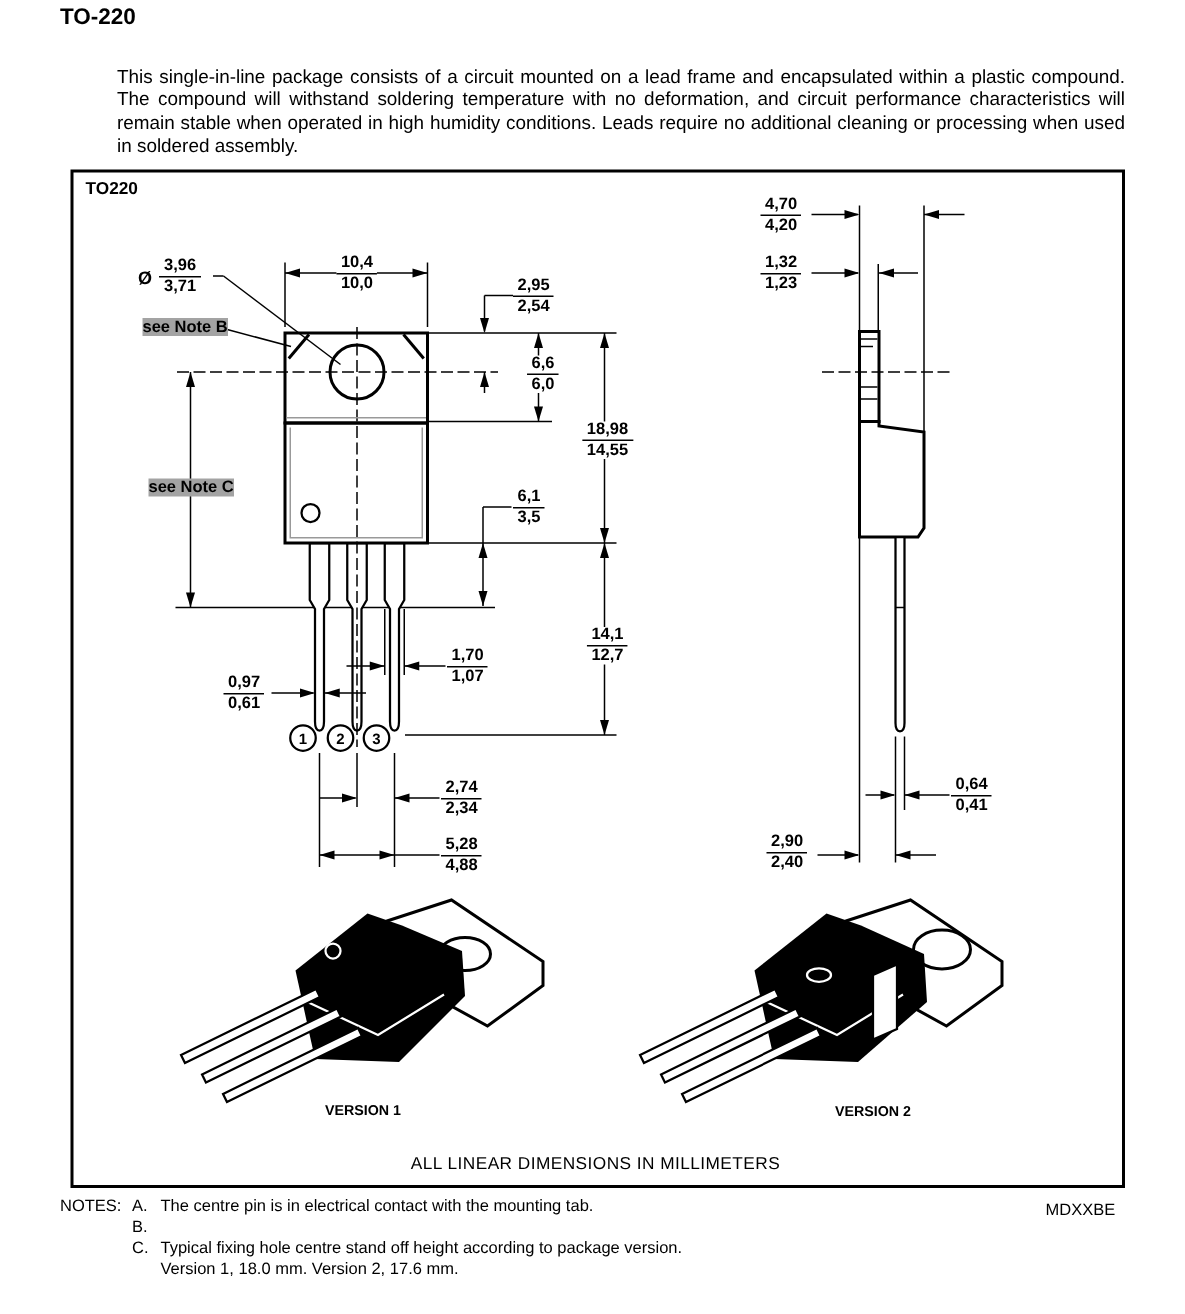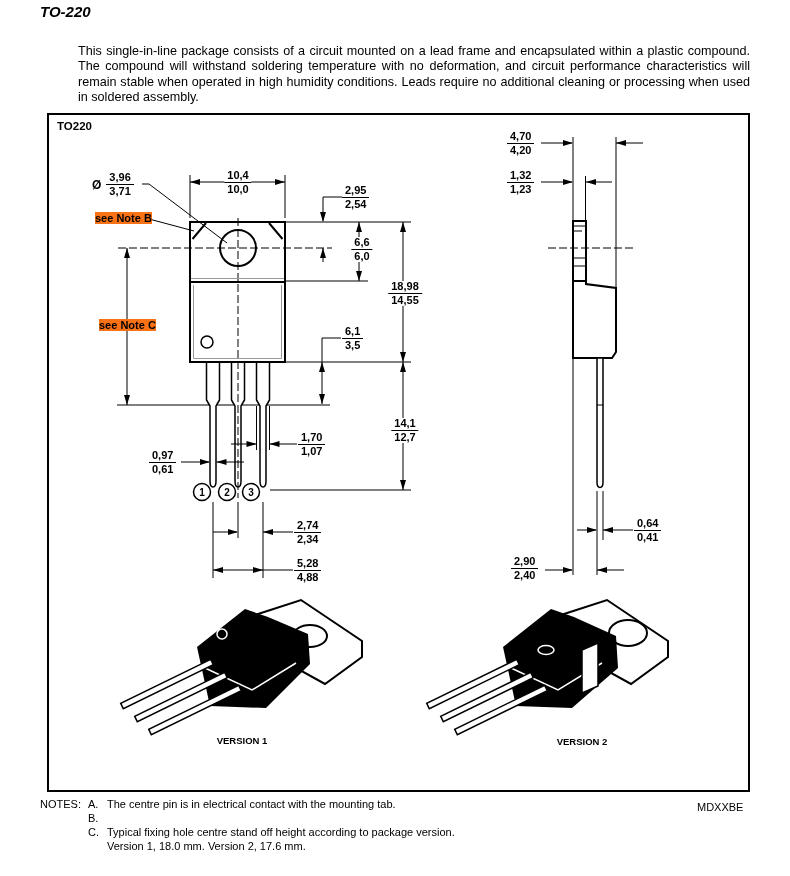--- a/index.html
+++ b/index.html
@@ -1,19 +1,19 @@
 <!DOCTYPE html>
 <html><head>
 <meta charset="utf-8">
 <style>
   html,body{margin:0;padding:0;background:#fff;}
   #page{position:relative;width:790px;height:876px;background:#fff;
         font-family:"Liberation Sans",sans-serif;color:#000;overflow:hidden;}
   .abs{position:absolute;}
-  .h1{font-size:15px;font-weight:bold;font-style:italic;}
+  .h1{font-size:15px;font-weight:bold;}
   .h2{font-size:15px;font-weight:bold;}
   .para{font-size:12.6px;line-height:15.3px;text-align:justify;}
   #dwg-box{position:absolute;left:47px;top:113px;width:703px;height:679px;
            border:2px solid #000;box-sizing:border-box;}
   .boxlabel{font-size:11.5px;font-weight:bold;}
   svg{position:absolute;left:0;top:0;}
   svg line, svg path, svg rect, svg circle, svg ellipse, svg polyline, svg polygon{stroke:#000;fill:none;}
   .thin{stroke-width:1;}
   .s2{stroke-width:2;}
   .s15{stroke-width:1.5;}
@@ -23,21 +23,21 @@
   .dash{stroke-dasharray:8 3;stroke-width:1;}
   .ah{fill:#000;stroke:none;}
   .wln{stroke:#fff;stroke-width:1.5;fill:none;}
   .pt{font:bold 10px "Liberation Sans",sans-serif;text-anchor:middle;fill:#000;stroke:none;}
   .dim{position:absolute;font-weight:bold;font-size:11px;line-height:11px;
        text-align:center;background:#fff;white-space:nowrap;}
   .dim .mx{display:block;border-bottom:1.5px solid #000;padding:0 3px 1px;}
   .dim .mn{display:block;padding:1px 3px 0;}
   .dimrow{display:flex;align-items:center;background:#fff;}
   .dia{font-size:12px;font-weight:bold;margin-right:5px;}
-  .notetxt{position:absolute;font-size:11px;font-weight:bold;background:#f97316;white-space:nowrap;}
+  .notetxt{position:absolute;font-size:11px;font-weight:bold;background:#a3a3a3;white-space:nowrap;}
   .verlabel{position:absolute;font-size:9.5px;font-weight:bold;white-space:nowrap;transform:translateX(-50%);}
   .footer{position:absolute;font-size:11.5px;white-space:nowrap;transform:translateX(-50%);letter-spacing:.3px;}
   .ntx{position:absolute;font-size:11px;white-space:nowrap;}
   .ctr{transform:translateX(-50%);}
 </style>
 </head>
 <body>
 
 <div id="page">
 
@@ -288,20 +288,21 @@
   </div>
 
   <div class="dim" style="left:511px;top:556px;">
     <span class="mx">2,90</span>
     <span class="mn">2,40</span>
   </div>
 
   <div class="verlabel" style="left:242px;top:735px;">VERSION 1</div>
   <div class="verlabel" style="left:582px;top:736px;">VERSION 2</div>
 
+  <div class="footer" style="left:397px;top:770px;">ALL LINEAR DIMENSIONS IN MILLIMETERS</div>
 
   <div class="ntx" style="left:40px;top:798px;">NOTES:</div>
   <div class="ntx" style="left:88px;top:798px;">A.</div>
   <div class="ntx" style="left:107px;top:798px;">The centre pin is in electrical contact with the mounting tab.</div>
   <div class="ntx" style="left:88px;top:812px;">B.</div>
   <div class="ntx" style="left:88px;top:826px;">C.</div>
   <div class="ntx" style="left:107px;top:826px;">Typical fixing hole centre stand off height according to package version.</div>
   <div class="ntx" style="left:107px;top:840px;">Version 1, 18.0 mm. Version 2, 17.6 mm.</div>
 
   <div class="ntx" style="left:697px;top:801px;">MDXXBE</div>

